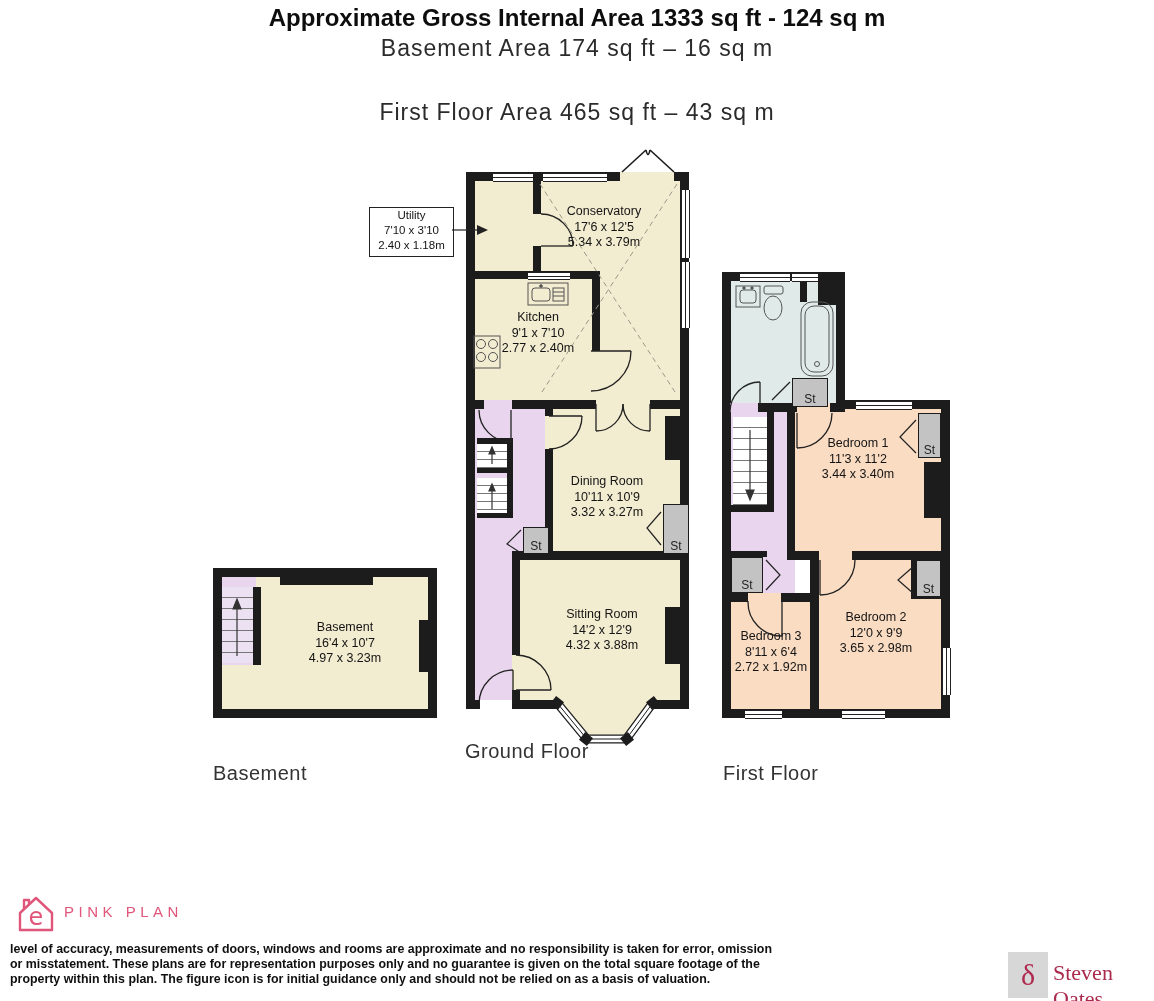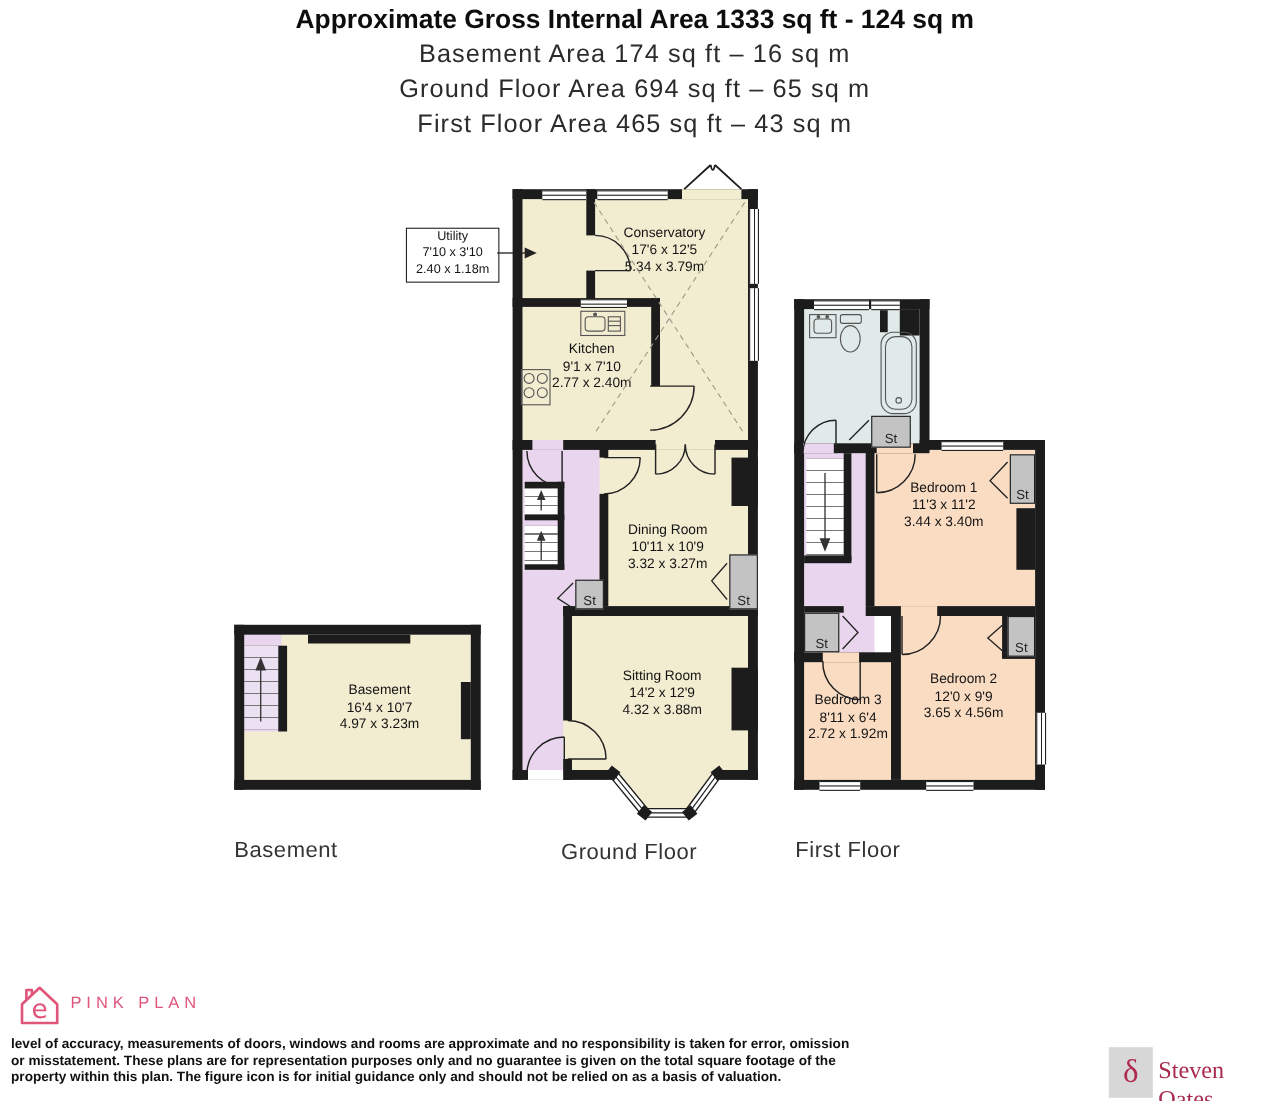--- a/index.html
+++ b/index.html
@@ -40,21 +40,20 @@
   .agent-name{position:absolute;left:1053px;top:960px;font-family:"Liberation Serif",serif;
               font-size:22px;color:#aa2a4d;}
 </style>
 </head>
 <body>
 
 <div class="page">
 
   <div class="hdr1" style="top:4px;">Approximate Gross Internal Area 1333 sq ft - 124 sq m</div>
   <div class="hdr2" style="top:35px;">Basement Area 174 sq ft – 16 sq m</div>
-  <div class="hdr2" style="top:67px;">Ground Floor Area 694 sq ft – 65 sq m</div>
   <div class="hdr2" style="top:99px;">First Floor Area 465 sq ft – 43 sq m</div>
 
   <div>
     <div class="fill cream" style="left:222px;top:577px;width:206px;height:132px;"></div>
     <div class="fill lav" style="left:222px;top:577px;width:34px;height:88px;"></div>
     <div class="stairsB" style="left:222px;top:587px;width:31px;height:76px;"></div>
     <div class="wall" style="left:253px;top:587px;width:8px;height:78px;"></div>
     <div class="wall" style="left:213px;top:568px;width:224px;height:9px;"></div>
     <div class="wall" style="left:213px;top:709px;width:224px;height:9px;"></div>
     <div class="wall" style="left:213px;top:568px;width:9px;height:150px;"></div>
@@ -199,21 +198,21 @@
       </div>
 
     <div class="room-label" style="left:858px;top:436px;">
       <div>Bedroom 1</div>
       <div>11'3 x 11'2</div>
       <div>3.44 x 3.40m</div>
     </div>
     <div class="room-label" style="left:876px;top:610px;">
       <div>Bedroom 2</div>
       <div>12'0 x 9'9</div>
-      <div>3.65 x 4.56m</div>
+      <div>3.65 x 2.98m</div>
     </div>
     <div class="room-label" style="left:771px;top:629px;">
       <div>Bedroom 3</div>
       <div>8'11 x 6'4</div>
       <div>2.72 x 1.92m</div>
     </div>
   </div>
 
   <svg class="overlay" width="1154" height="1001" viewBox="0 0 1154 1001">
     <g stroke="#222" stroke-width="1.3" fill="none">
@@ -334,21 +333,21 @@
       <ellipse cx="773" cy="308" rx="9" ry="12"></ellipse>
     </g>
     <g stroke="#555" stroke-width="1" fill="none">
       <rect x="801" y="302" width="32" height="74" rx="11"></rect>
       <rect x="805" y="306" width="24" height="66" rx="9"></rect>
       <circle cx="817" cy="364" r="2.5"></circle>
     </g>
   </svg>
 
   <div class="floor-label" style="left:213px;top:762px;">Basement</div>
-  <div class="floor-label" style="left:465px;top:764px;margin-left:45px;">Ground Floor</div>
+  <div class="floor-label" style="left:465px;top:740px;">Ground Floor</div>
   <div class="floor-label" style="left:723px;top:762px;">First Floor</div>
 
   <svg class="abs" style="left:14px;top:890px;" width="44" height="44" viewBox="0 0 44 44">
     <g stroke="#e0557a" stroke-width="2.4" fill="none" stroke-linejoin="round">
       <path d="M6 23 L22 8 L38 23 L38 40 L6 40 Z"></path>
       <path d="M10 19 L10 10 L15 10 L15 14"></path>
     </g>
     <text x="22" y="35" text-anchor="middle" font-size="24" fill="#e0557a" font-family="DejaVu Sans">e</text>
   </svg>
   <div class="brand-text">PINK PLAN</div>

